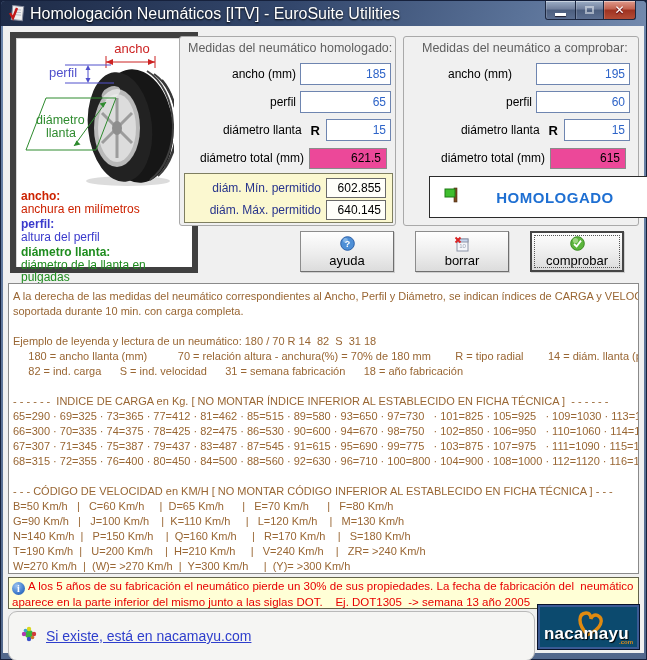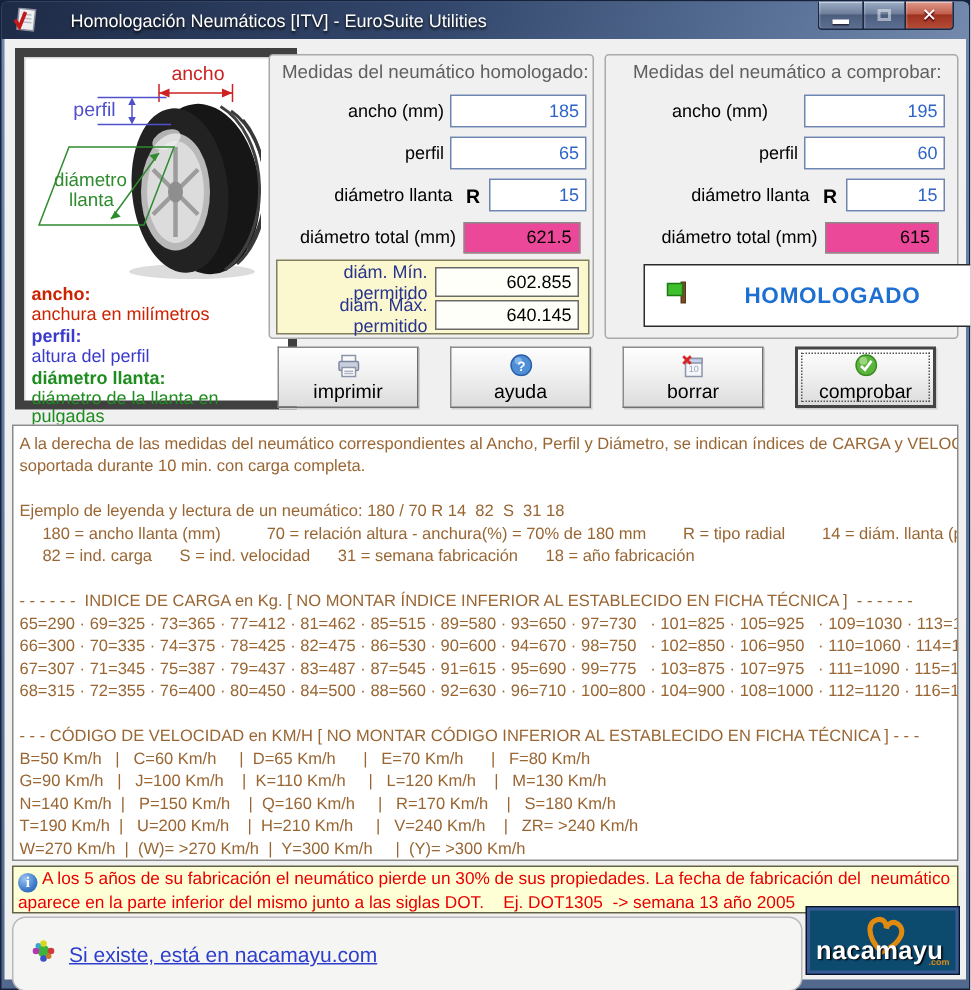--- a/index.html
+++ b/index.html
@@ -5,21 +5,21 @@
   html,body{margin:0;padding:0;background:#fff;}
   *{box-sizing:border-box;font-family:"Liberation Sans","DejaVu Sans",sans-serif;}
   .window{position:relative;width:647px;height:660px;background:#16213C;overflow:hidden;}
   .frame-inner{position:absolute;left:1px;top:1px;right:1px;bottom:1px;
     background:linear-gradient(to bottom,#6E87AC,#52688C);border-radius:4px 4px 0 0;}
   
   .titlebar{position:absolute;left:1px;top:1px;width:645px;height:25px;
     background:linear-gradient(110deg,#1E2B47 0%,#33476C 45%,#5A7298 80%,#7389AD 100%);
     border-radius:4px 4px 0 0;display:flex;align-items:center;}
   .app-icon{width:17px;height:17px;margin:0 5px 0 7px;flex:0 0 auto;}
-  .win-title{color:#FFFFFF;font-size:12px;text-shadow:0 1px 2px #000;white-space:nowrap;margin-left:17px;}
+  .win-title{color:#FFFFFF;font-size:16px;text-shadow:0 1px 2px #000;white-space:nowrap;}
   .winbtns{position:absolute;right:10px;top:0;display:flex;}
   .winbtn{height:19px;border:1px solid #1C2740;border-top:none;display:flex;align-items:center;justify-content:center;
     background:linear-gradient(to bottom,#9DAEC6 0%,#707F9C 45%,#4C5E7E 50%,#5C6F91 100%);
     box-shadow:inset 0 1px 0 rgba(255,255,255,.45), inset 1px 0 0 rgba(255,255,255,.18);}
   .winbtn.min{width:31px;border-radius:0 0 0 3px;}
   .winbtn.max{width:29px;margin-left:-1px;}
   .winbtn.close{width:33px;margin-left:-1px;border-radius:0 0 3px 0;
     background:linear-gradient(to bottom,#E09A8C 0%,#C2614E 45%,#9E3220 50%,#B44C36 100%);}
   .glyph-min{width:11px;height:3px;background:#fff;margin-top:8px;box-shadow:0 1px 1px #223;}
   .glyph-max{width:9px;height:8px;border:2px solid #E8ECF2;opacity:.55;}
@@ -45,21 +45,21 @@
   .flabel{font-size:12px;color:#000;text-align:right;flex:1;}
   .rletter{font-size:13px;font-weight:bold;margin:0 6px 0 9px;}
   .tinput{height:22px;border:1px solid #6E85B0;background:#fff;color:#2E64C8;
     font-size:12px;text-align:right;padding:0 4px;}
   .ro-field{height:21px;border:1px solid #8A8A8A;background:#ec4899;color:#000;
     font-size:12px;text-align:right;padding:2px 5px 0 0;}
   .limits{position:absolute;left:4px;top:136px;width:209px;height:50px;background:#FBF8D0;
     border:1px solid #7E7E60;}
   .lim-row{position:absolute;height:20px;display:flex;align-items:center;right:6px;left:6px;}
   .lim-label{flex:1;text-align:right;color:#28348C;font-size:12px;padding-right:5px;}
-  .lim-field{width:96px;height:20px;border:1px solid #6A6A6A;background:#FFFFFA;color:#000;
+  .lim-field{width:60px;height:20px;border:1px solid #6A6A6A;background:#FFFFFA;color:#000;
     font-size:12px;text-align:right;padding:2px 4px 0 0;}
   .homologado{position:absolute;left:25px;top:139px;width:222px;height:42px;background:#fff;
     border:1px solid #2A2A2A;display:flex;align-items:center;}
   .flag{margin-left:14px;}
   .homolog-text{flex:1;text-align:center;color:#1E6FD2;font-size:15px;font-weight:bold;letter-spacing:.5px;}
   
   .tbtn{position:absolute;top:205px;width:94px;height:41px;border:1px solid #8C8C8C;
     border-right-color:#6F6F6F;border-bottom-color:#6F6F6F;
     background:linear-gradient(to bottom,#FEFEFE,#EDEDED 55%,#DCDCDC);
     display:flex;flex-direction:column;align-items:center;justify-content:center;gap:1px;
@@ -232,32 +232,20 @@
         <span class="flag">
           <svg width="16" height="16" viewBox="0 0 16 16">
             <rect x="10" y="1" width="3" height="14" fill="#7A4A22" stroke="#4A2A10" stroke-width=".6"></rect>
             <rect x="1" y="2" width="10" height="8" fill="#3FBE2E" stroke="#1E7A14" stroke-width="1"></rect>
           </svg>
         </span>
         <span class="homolog-text">HOMOLOGADO</span>
       </div>
     </div>
 
-    <button class="tbtn" style="left:182px;">
-      <span class="bicon">
-        <svg width="17" height="16" viewBox="0 0 17 16">
-          <rect x="4" y="1" width="9" height="5" fill="#FAFAFA" stroke="#8C94A8"></rect>
-          <rect x="2" y="5" width="13" height="6" rx="1" fill="#C9CFDC" stroke="#7C86A0"></rect>
-          <rect x="4" y="9" width="9" height="6" fill="#FFFFFF" stroke="#8C94A8"></rect>
-          <line x1="5.5" y1="11.5" x2="11.5" y2="11.5" stroke="#AAB2C4"></line>
-          <line x1="5.5" y1="13" x2="11.5" y2="13" stroke="#AAB2C4"></line>
-        </svg>
-      </span>
-      <span>imprimir</span>
-    </button>
     <button class="tbtn" style="left:297px;">
       <span class="bicon">
         <svg width="15" height="15" viewBox="0 0 15 15">
           <circle cx="7.5" cy="7.5" r="6.8" fill="#4E8FD6" stroke="#2A5FA8"></circle>
           <circle cx="5.5" cy="4.5" r="2.4" fill="#9CC6F0" opacity=".7"></circle>
           <text x="7.5" y="11" text-anchor="middle" font-size="9" font-weight="bold" fill="#fff">?</text>
         </svg>
       </span>
       <span>ayuda</span>
     </button>

